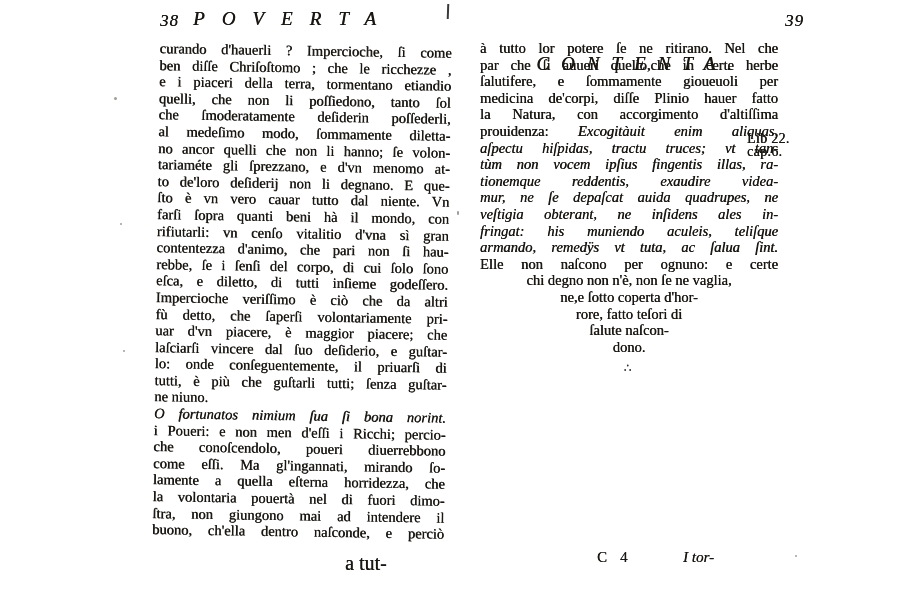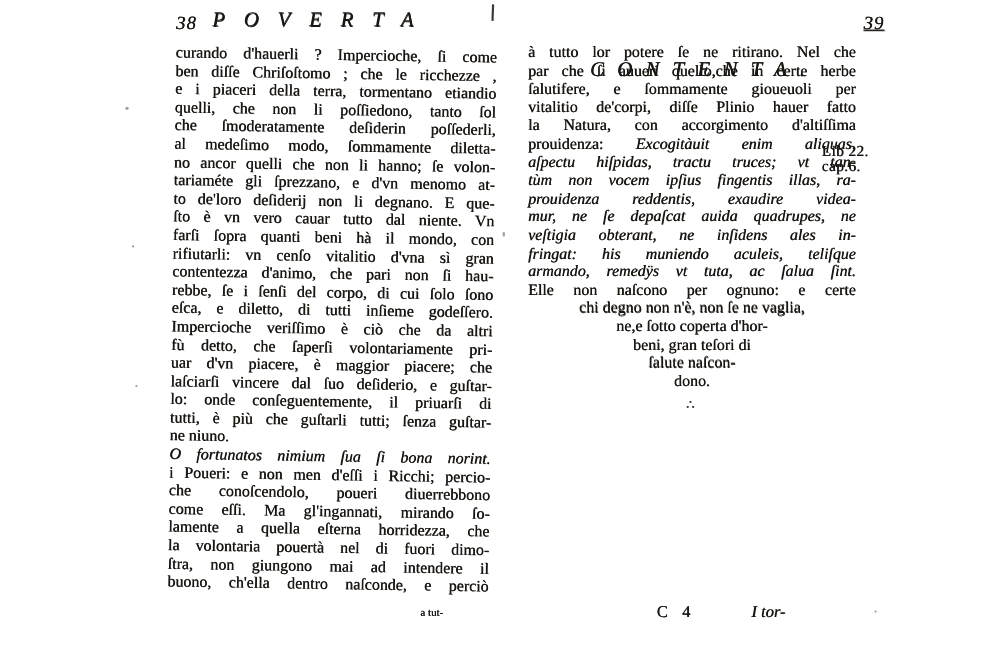--- a/index.html
+++ b/index.html
@@ -10,37 +10,37 @@
     text-shadow:0.35px 0.25px 0 currentColor;
   }
   
   .head{position:absolute;top:8px;height:28px;font-style:italic;}
   .head .title{display:block;text-align:center;font-size:19px;letter-spacing:17px;}
   .head .pagenum{position:absolute;top:3px;font-size:17px;letter-spacing:1px;}
   .head-left{left:140px;width:306px;}
   .head-left .pagenum{left:20px;}
   .head-right{left:470px;width:340px;}
   .head-right .title{letter-spacing:12px;margin-top:45px;}
-  .head-right .pagenum{right:6px;text-decoration:underline;}
+  .head-right .pagenum{right:6px;}
   
   .col{position:absolute;top:40px;}
   .col-left{left:152px;width:292px;transform:rotate(0.9deg);transform-origin:0 100%;}
   .col-right{left:480px;width:298px;}
   .ln{
     font-size:14.5px;line-height:16.6px;height:16.6px;
     text-align:justify;text-align-last:justify;white-space:nowrap;overflow:visible;
   }
   .ln.noj{text-align:left;text-align-last:auto;}
   .it{font-style:italic;}
   .ln.taper{text-align:right;text-align-last:center;}
   .ornament{margin-top:6px;text-align:center;font-size:12px;letter-spacing:3px;opacity:.9;}
   
   .margin-note{position:absolute;left:747px;top:133px;font-size:14px;line-height:12.5px;letter-spacing:.3px;}
   
-  .catchword-left{position:absolute;left:382px;top:552px;font-size:10px;text-align:right;}
+  .catchword-left{position:absolute;left:345px;top:552px;font-size:20px;text-align:right;}
   .signature-row{position:absolute;left:597px;top:549px;font-size:15px;}
   .signature-row .sig-num{margin-left:13px;}
   .catchword-right{position:absolute;left:683px;top:549px;font-size:15px;font-style:italic;}
   
   .gutter-mark{position:absolute;left:447px;top:4px;width:2px;height:15px;background:#3a3a3a;transform:rotate(2deg);}
   .speck{position:absolute;width:3px;height:3px;border-radius:50%;background:#6f6a62;opacity:.65;}
   .speck.s1{left:114px;top:97px;}
   .speck.s2{left:120px;top:223px;width:2px;height:2px;}
   .speck.s3{left:123px;top:350px;width:2px;height:2px;}
   .speck.s4{left:457px;top:211px;width:2px;height:4px;border-radius:1px;}
@@ -91,34 +91,34 @@
     <div class="ln">lamente a quella eſterna horridezza, che</div>
     <div class="ln">la volontaria pouertà nel di fuori dimo-</div>
     <div class="ln">ſtra, non giungono mai ad intendere il</div>
     <div class="ln">buono, ch'ella dentro naſconde, e perciò</div>
   </div>
 
   <div class="col col-right">
     <div class="ln">à tutto lor potere ſe ne ritirano. Nel che</div>
     <div class="ln">par che ſi auueri quello,che in certe herbe</div>
     <div class="ln">ſalutifere, e ſommamente gioueuoli per</div>
-    <div class="ln">vitalitio de'corpi, diſſe Plinio hauer fatto</div>
+    <div class="ln">medicina de'corpi, diſſe Plinio hauer fatto</div>
     <div class="ln">la Natura, con accorgimento d'altiſſima</div>
     <div class="ln"><span>prouidenza: </span><span class="it">Excogitàuit enim aliquas,</span></div>
     <div class="ln it">aſpectu hiſpidas, tractu truces; vt tan-</div>
     <div class="ln it">tùm non vocem ipſius fingentis illas, ra-</div>
-    <div class="ln it">prouidenza reddentis, exaudire videa-</div>
+    <div class="ln it">tionemque reddentis, exaudire videa-</div>
     <div class="ln it">mur, ne ſe depaſcat auida quadrupes, ne</div>
     <div class="ln it">veſtigia obterant, ne inſidens ales in-</div>
     <div class="ln it">fringat: his muniendo aculeis, teliſque</div>
     <div class="ln it">armando, remedÿs vt tuta, ac ſalua ſint.</div>
     <div class="ln">Elle non naſcono per ognuno: e certe</div>
     <div class="ln taper">chi degno non n'è, non ſe ne vaglia,</div>
     <div class="ln taper">ne,e ſotto coperta d'hor-</div>
-    <div class="ln taper">beni, gran teſori di</div>
+    <div class="ln taper">rore, fatto teſori di</div>
     <div class="ln taper">ſalute naſcon-</div>
     <div class="ln taper">dono.</div>
     <div class="ornament">∴</div>
   </div>
 
   <div class="margin-note">
     <div>Lib 22.</div>
     <div>cap.6.</div>
   </div>
 

